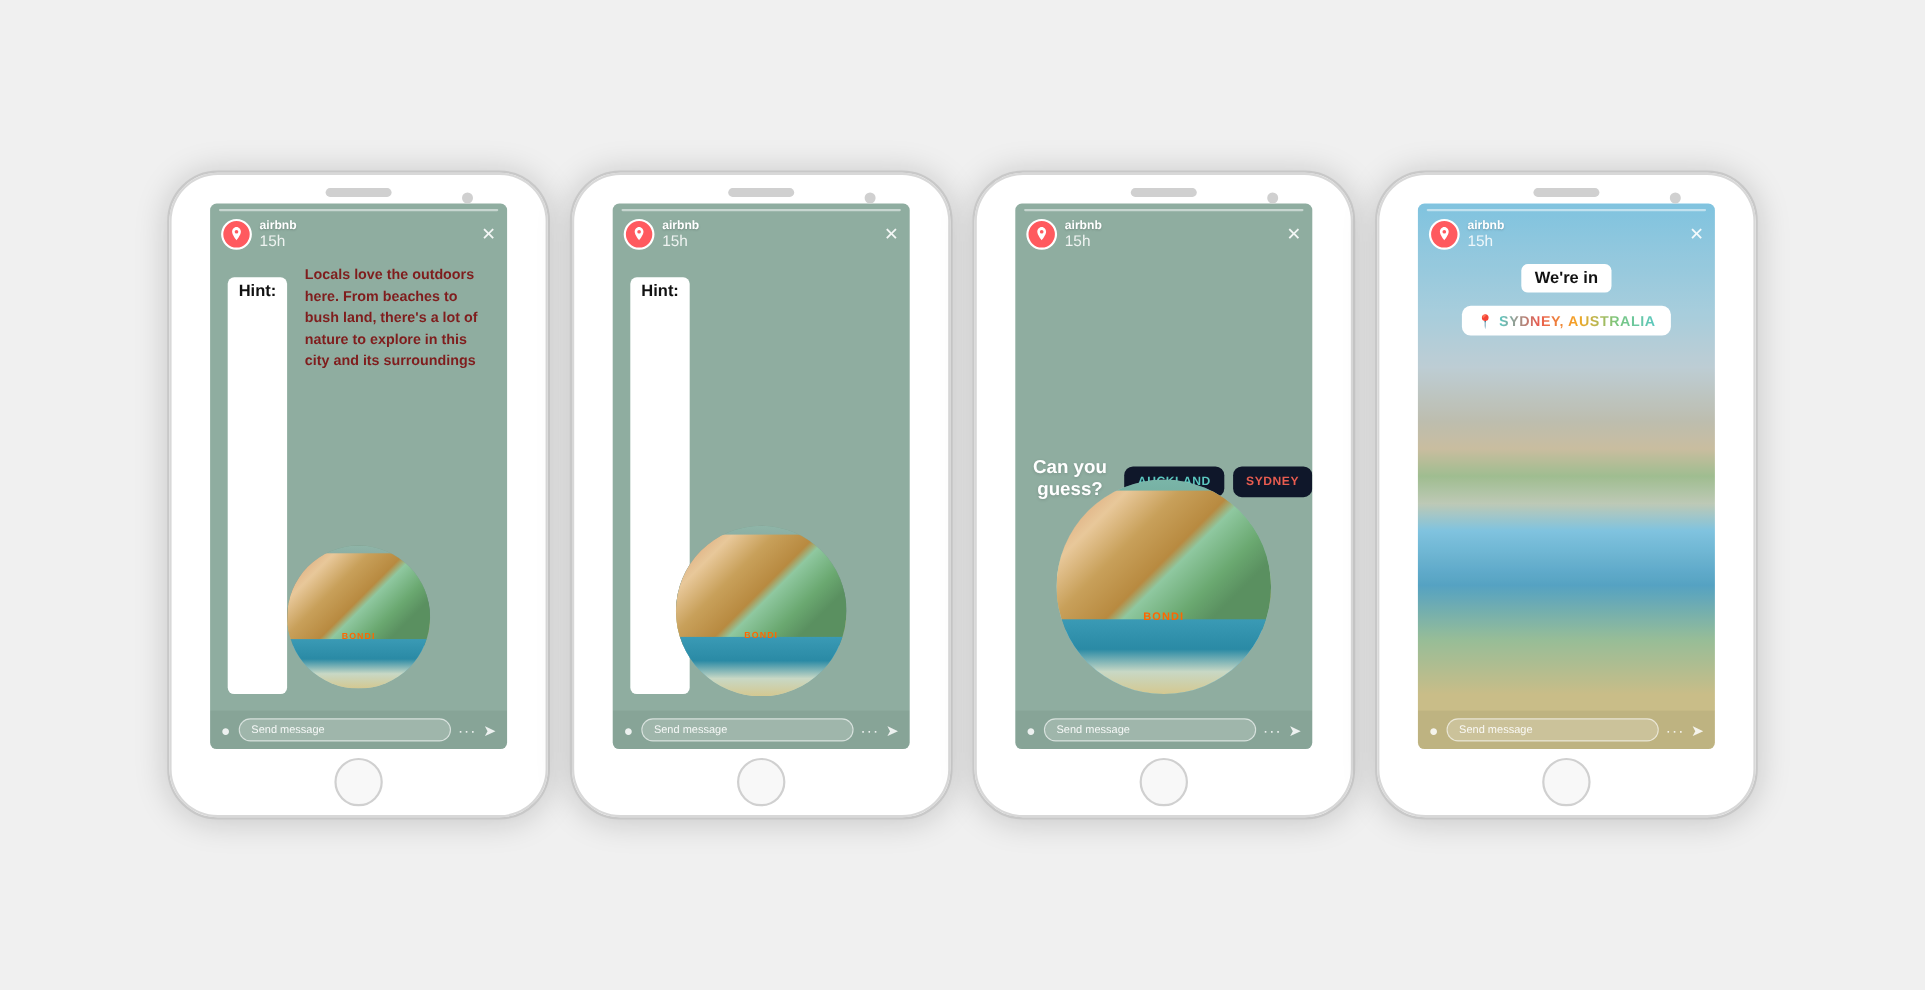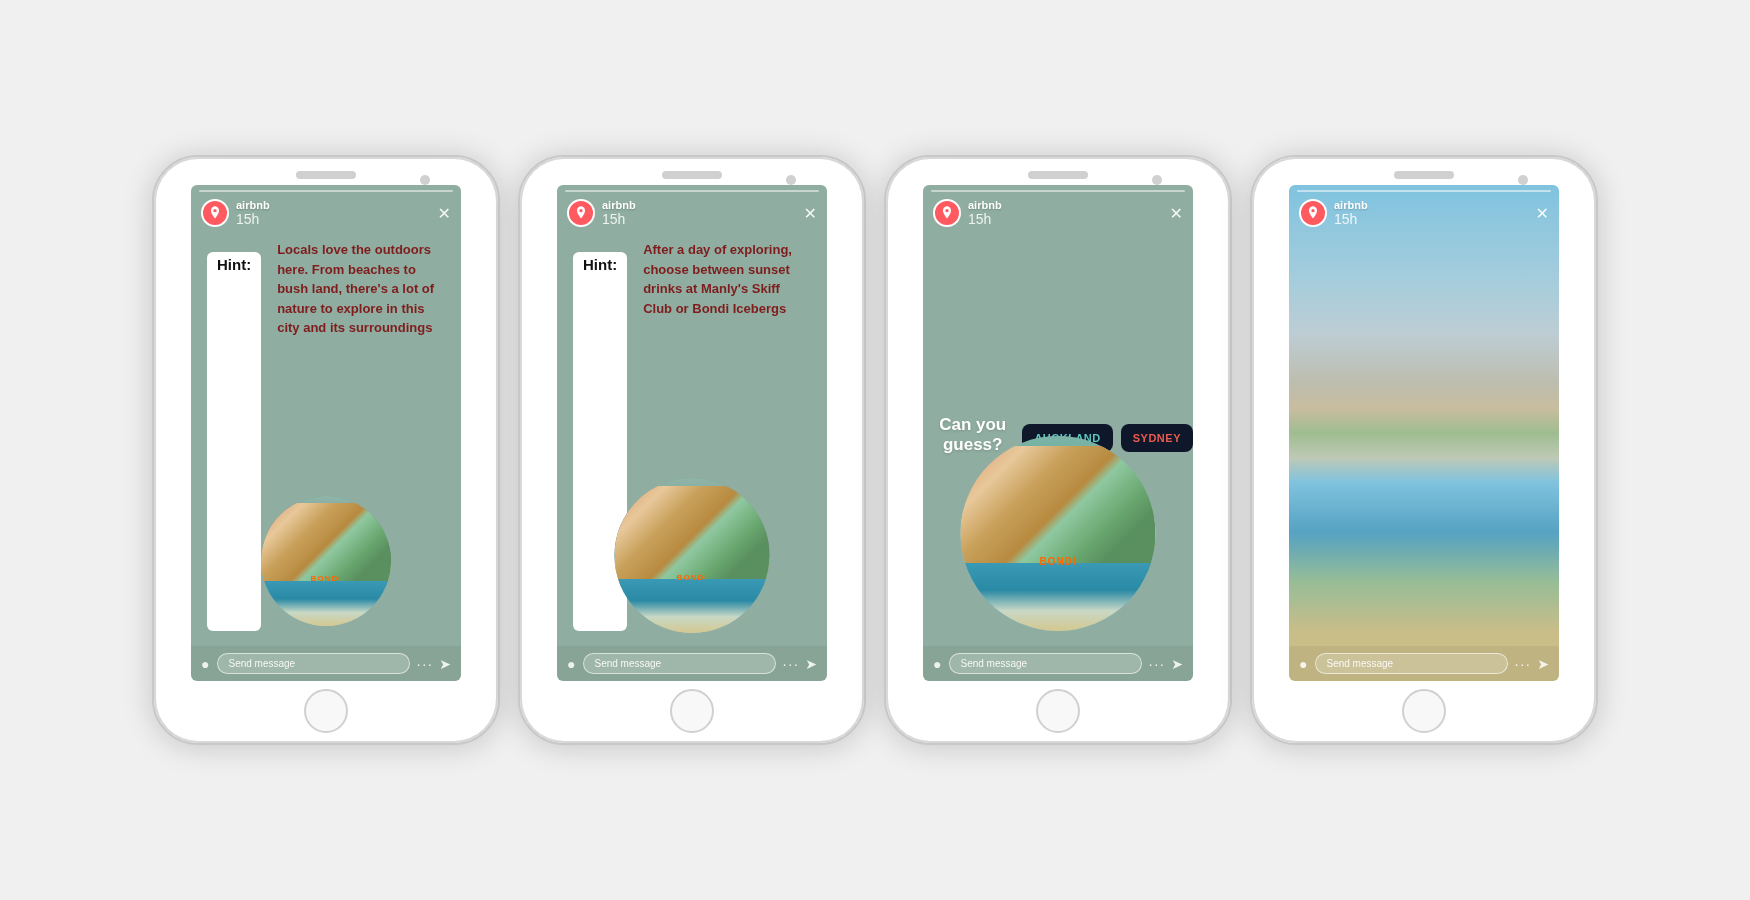--- a/index.html
+++ b/index.html
@@ -420,21 +420,20 @@
         <div class="story-meta">
           <div class="story-username">airbnb</div>
           <div class="story-time">15h</div>
         </div>
         <div class="story-close">✕</div>
       </div>
       <div class="screen-content">
         <div class="hint-badge">
           <span class="hint-badge-text">Hint:</span>
         </div>
-        <div class="hint-body-text">After a day of exploring, choose between sunset drinks at Manly's Skiff Club or Bondi Icebergs</div>
         <div class="circle-image" style="width:155px;height:155px;bottom:48px;">
           <div class="circle-image-bondi">
             <div class="bondi-houses"></div>
             <div class="bondi-water"></div>
             <div class="bondi-text-overlay">BONDI</div>
           </div>
         </div>
       </div>
       <div class="story-footer">
         <div class="footer-camera-icon">●</div>
@@ -502,20 +501,31 @@
           <svg viewBox="0 0 24 24">
               <path d="M12 2C8.5 2 6 5.5 6 8.5c0 4.5 6 11.5 6 11.5s6-7 6-11.5C18 5.5 15.5 2 12 2zm0 9a2.5 2.5 0 110-5 2.5 2.5 0 010 5z"></path>
             </svg>
         </div>
         <div class="story-meta">
           <div class="story-username">airbnb</div>
           <div class="story-time">15h</div>
         </div>
         <div class="story-close">✕</div>
       </div>
+      <div class="screen4-content">
+        <div class="were-in-badge">
+          <span class="were-in-text">We're in</span>
+        </div>
+        <div class="location-badge">
+          <span class="location-pin">📍</span>
+          <span class="location-text">
+            <span>SYDNEY, AUSTRALIA</span>
+          </span>
+        </div>
+      </div>
       <div class="story-footer">
         <div class="footer-camera-icon">●</div>
         <div class="footer-msg-box">Send message</div>
         <div class="footer-dots">···</div>
         <div class="footer-send-icon">➤</div>
       </div>
     </div>
     <div class="phone-home-btn"></div>
   </div>
 

